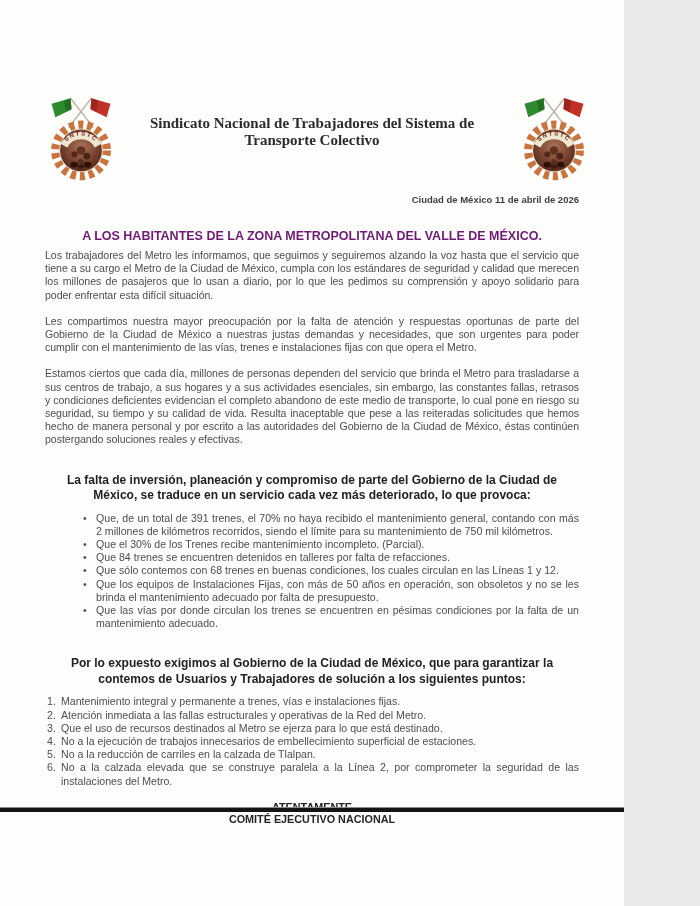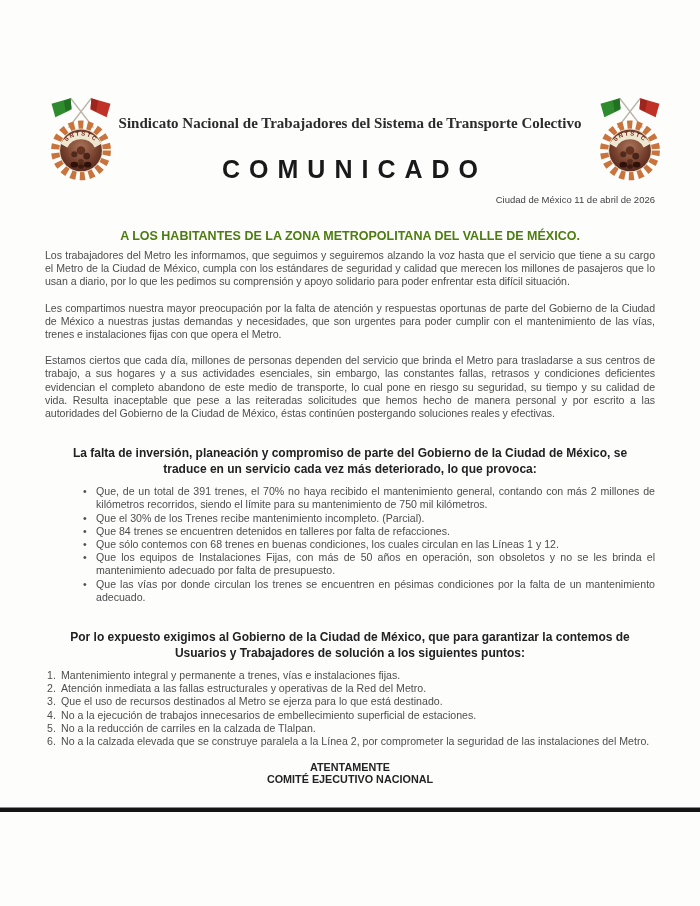--- a/index.html
+++ b/index.html
@@ -3,21 +3,21 @@
 <meta charset="utf-8">
 <style>
   html,body{margin:0;padding:0;}
   body{
     width:700px;height:906px;
     background:#e9e9e9;
     font-family:"Liberation Sans", sans-serif;
   }
   .page{
     position:relative;
-    width:700px;height:906px;
+    width:624px;height:906px;
     background:#fdfdfc;
     overflow:hidden;
     color:#4a4a4a;
   }
   .content{
     position:absolute;
     left:45px; right:45px; top:0;
   }
   
   .header{
@@ -45,30 +45,30 @@
     text-align:center;
     font-weight:bold;
     font-size:25px;
     letter-spacing:9px;
     text-indent:9px;
     color:#191919;
   }
   .dateline{
     position:absolute; right:0; top:99px;
     font-size:9.5px;
-    font-weight:normal;
+    font-weight:bold;
     color:#3f3f3f;
   }
   
   .addressee{
     margin-top:14px;
     text-align:center;
     font-weight:bold;
     font-size:12.5px;
-    color:#4d7c0f;
+    color:#701a75;
   }
   .para{
     margin-top:13px;
     font-size:10.6px;
     line-height:13.2px;
     text-align:justify;
     letter-spacing:-0.05px;
     color:#4e4e4e;
   }
   .para:first-of-type{ margin-top:6px; }
@@ -184,21 +184,20 @@
   <div class="content">
 
     <div class="header">
       <svg class="logo logo-left" viewBox="0 0 80 92">
         <use href="#sntstc-logo"></use>
       </svg>
       <svg class="logo logo-right" viewBox="0 0 80 92">
         <use href="#sntstc-logo"></use>
       </svg>
       <div class="union-name">Sindicato Nacional de Trabajadores del Sistema de Transporte Colectivo</div>
-      <div class="comunicado">COMUNICADO</div>
       <div class="dateline">Ciudad de México 11 de abril de 2026</div>
     </div>
 
     <div class="addressee">A LOS HABITANTES DE LA ZONA METROPOLITANA DEL VALLE DE MÉXICO.</div>
 
     <p class="para">Los trabajadores del Metro les informamos, que seguimos y seguiremos alzando la voz hasta que el servicio que tiene a su cargo el Metro de la Ciudad de México, cumpla con los estándares de seguridad y calidad que merecen los millones de pasajeros que lo usan a diario, por lo que les pedimos su comprensión y apoyo solidario para poder enfrentar esta difícil situación.</p>
     <p class="para">Les compartimos nuestra mayor preocupación por la falta de atención y respuestas oportunas de parte del Gobierno de la Ciudad de México a nuestras justas demandas y necesidades, que son urgentes para poder cumplir con el mantenimiento de las vías, trenes e instalaciones fijas con que opera el Metro.</p>
     <p class="para">Estamos ciertos que cada día, millones de personas dependen del servicio que brinda el Metro para trasladarse a sus centros de trabajo, a sus hogares y a sus actividades esenciales, sin embargo, las constantes fallas, retrasos y condiciones deficientes evidencian el completo abandono de este medio de transporte, lo cual pone en riesgo su seguridad, su tiempo y su calidad de vida. Resulta inaceptable que pese a las reiteradas solicitudes que hemos hecho de manera personal y por escrito a las autoridades del Gobierno de la Ciudad de México, éstas continúen postergando soluciones reales y efectivas.</p>
 
     <div class="section-heading">La falta de inversión, planeación y compromiso de parte del Gobierno de la Ciudad de México, se traduce en un servicio cada vez más deteriorado, lo que provoca:</div>

